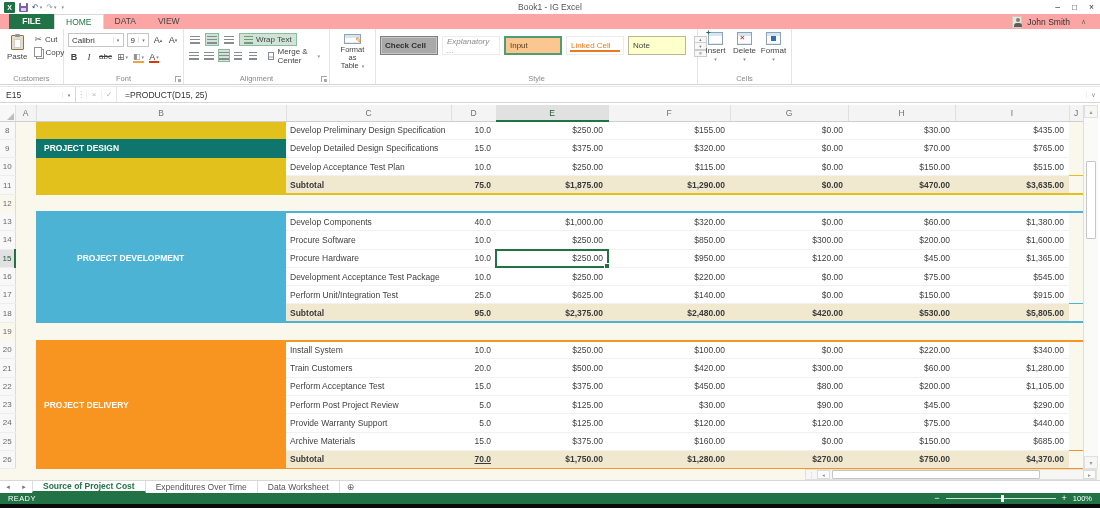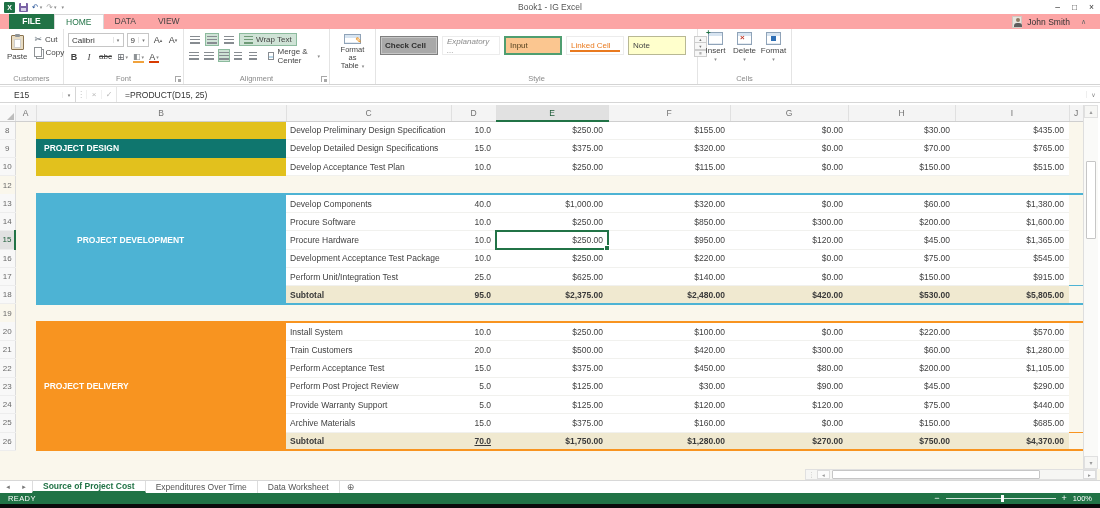--- a/index.html
+++ b/index.html
@@ -89,21 +89,21 @@
 .cellsgrp{gap:2px;padding-top:3px;}
 .cellbtn{display:flex;flex-direction:column;align-items:center;gap:1px;width:28px;font-size:8px;color:#444;}
 .cellbtn .dd{margin:0;}
 .ov-ins{left:-3px;top:-4px;color:#217346;}
 .ov-del{left:2px;top:1px;color:#c0392b;}
 .ov-fmt{left:4px;top:3px;width:5px;height:5px;background:#2f6fb5;}
 
 
 .fbar{position:absolute;top:86px;left:0;right:0;height:17px;background:#fff;border-top:1px solid #e6e6e6;border-bottom:1px solid #d6d6d6;display:flex;align-items:center;}
 .namebox{width:76px;height:100%;border-right:1px solid #d6d6d6;display:flex;align-items:center;}
-.namebox .cv{flex:1;padding-left:14px;font-size:8.5px;color:#333;}
+.namebox .cv{flex:1;padding-left:6px;font-size:8.5px;color:#333;}
 .namebox .ca{width:13px;text-align:center;font-size:5px;color:#777;border-left:1px solid #eee;}
 .fspl{width:10px;text-align:center;color:#c4c4c4;font-size:8px;}
 .fxb{width:15px;text-align:center;color:#b8b8b8;font-size:8px;border-left:1px solid #f0f0f0;}
 .formula{flex:1;padding-left:8px;font-size:8.5px;color:#333;border-left:1px solid #e6e6e6;height:100%;line-height:16px;}
 .fexp{width:14px;text-align:center;color:#888;font-size:6px;border-left:1px solid #eee;}
 
 
 .grid{position:absolute;top:105px;left:0;width:1083px;height:364px;background:#faf7ec;overflow:hidden;}
 table{border-collapse:collapse;table-layout:fixed;width:1083px;}
 thead td{background:#f4f4f4;color:#737373;border-right:1px solid #e0e0e0;border-bottom:1px solid #cfcfcf;text-align:center;font-size:8.5px;height:16px;}
@@ -425,20 +425,33 @@
           <td class="cB" style="background: rgb(226, 193, 29);"></td>
           <td class="tname cC">Develop Acceptance Test Plan</td>
           <td class="tnum cD">10.0</td>
           <td class="tnum cE">$250.00</td>
           <td class="tnum cF">$115.00</td>
           <td class="tnum cG">$0.00</td>
           <td class="tnum cH">$150.00</td>
           <td class="tnum cI">$515.00</td>
           <td class="cJ"></td>
         </tr>
+        <tr class="r-subtotal">
+          <td class="rh">11</td>
+          <td class="cA"></td>
+          <td class="cB" style="background: rgb(226, 193, 29); border-top: 1px solid rgb(226, 193, 29); border-bottom: 2px solid rgb(226, 193, 29);"></td>
+          <td class="tname cC subt" style="border-top: 1px solid rgb(226, 193, 29); border-bottom: 2px solid rgb(226, 193, 29);">Subtotal</td>
+          <td class="tnum cD subt" style="border-top: 1px solid rgb(226, 193, 29); border-bottom: 2px solid rgb(226, 193, 29);">75.0</td>
+          <td class="tnum cE subt" style="border-top: 1px solid rgb(226, 193, 29); border-bottom: 2px solid rgb(226, 193, 29);">$1,875.00</td>
+          <td class="tnum cF subt" style="border-top: 1px solid rgb(226, 193, 29); border-bottom: 2px solid rgb(226, 193, 29);">$1,290.00</td>
+          <td class="tnum cG subt" style="border-top: 1px solid rgb(226, 193, 29); border-bottom: 2px solid rgb(226, 193, 29);">$0.00</td>
+          <td class="tnum cH subt" style="border-top: 1px solid rgb(226, 193, 29); border-bottom: 2px solid rgb(226, 193, 29);">$470.00</td>
+          <td class="tnum cI subt" style="border-top: 1px solid rgb(226, 193, 29); border-bottom: 2px solid rgb(226, 193, 29);">$3,635.00</td>
+          <td class="cJ" style="border-top: 1px solid rgb(226, 193, 29); border-bottom: 2px solid rgb(226, 193, 29);"></td>
+        </tr>
         <tr class="r-gap">
           <td class="rh">12</td>
           <td class="cA"></td>
           <td class="cB"></td>
           <td class="cC"></td>
           <td class="cD"></td>
           <td class="cE"></td>
           <td class="cF"></td>
           <td class="cG"></td>
           <td class="cH"></td>
@@ -539,21 +552,21 @@
         <tr class="r-task">
           <td class="rh">20</td>
           <td class="cA"></td>
           <td class="cB" style="background: rgb(248, 148, 32); border-top: 2px solid rgb(248, 148, 32);"></td>
           <td class="tname cC" style="border-top: 2px solid rgb(248, 148, 32);">Install System</td>
           <td class="tnum cD" style="border-top: 2px solid rgb(248, 148, 32);">10.0</td>
           <td class="tnum cE" style="border-top: 2px solid rgb(248, 148, 32);">$250.00</td>
           <td class="tnum cF" style="border-top: 2px solid rgb(248, 148, 32);">$100.00</td>
           <td class="tnum cG" style="border-top: 2px solid rgb(248, 148, 32);">$0.00</td>
           <td class="tnum cH" style="border-top: 2px solid rgb(248, 148, 32);">$220.00</td>
-          <td class="tnum cI" style="border-top: 2px solid rgb(248, 148, 32);">$570.00</td>
+          <td class="tnum cI" style="border-top: 2px solid rgb(248, 148, 32);">$340.00</td>
           <td class="cJ" style="border-top: 2px solid rgb(248, 148, 32);"></td>
         </tr>
         <tr class="r-task">
           <td class="rh">21</td>
           <td class="cA"></td>
           <td class="cB" style="background: rgb(248, 148, 32);"></td>
           <td class="tname cC">Train Customers</td>
           <td class="tnum cD">20.0</td>
           <td class="tnum cE">$500.00</td>
           <td class="tnum cF">$420.00</td>

